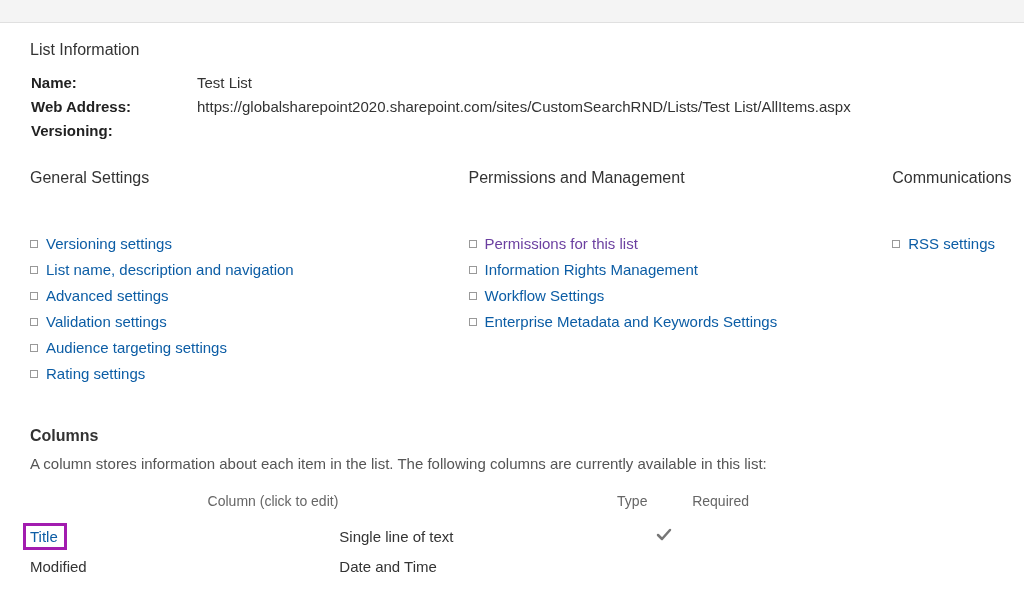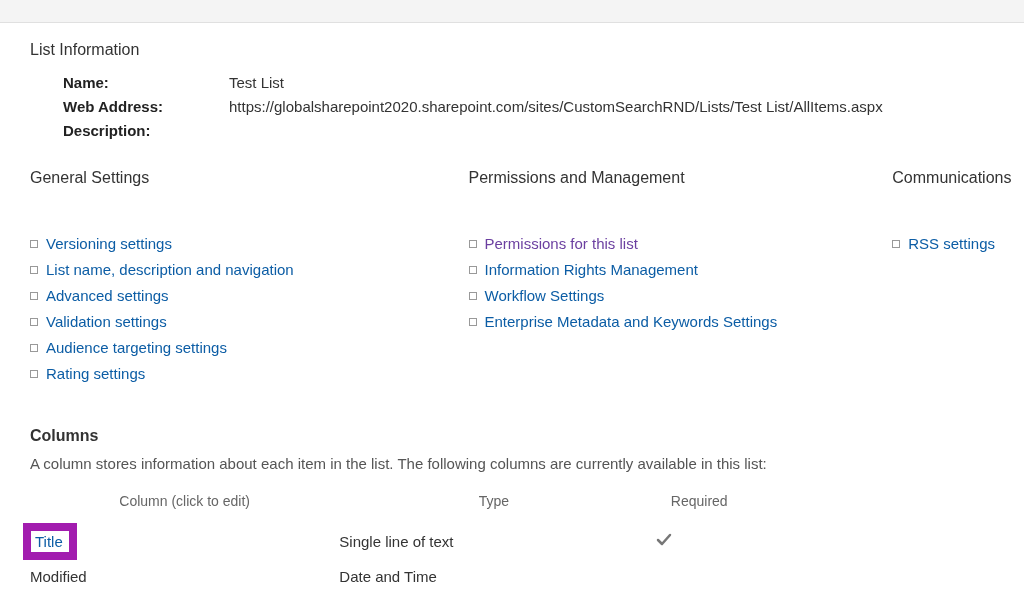--- a/index.html
+++ b/index.html
@@ -20,21 +20,20 @@
     }
     .section-title {
       font-size: 16px;
       color: #333;
       font-weight: 400;
       margin-bottom: 14px;
     }
     .info-table {
       border-collapse: collapse;
       margin-bottom: 24px;
-      margin-left: 32px;
     }
     .info-table td.label {
       font-weight: 600;
       color: #222;
       padding-right: 0;
       padding-bottom: 6px;
       vertical-align: top;
       width: 165px;
     }
     .info-table td.value {
@@ -88,33 +87,33 @@
       margin-bottom: 10px;
       font-weight: bold;
     }
     .columns-desc {
       color: #555;
       font-size: 15px;
       margin-bottom: 20px;
     }
     .col-table { border-collapse: collapse; width: 720px; }
     .col-table th {
-      text-align: center;
+      text-align: right;
       font-weight: 400;
       color: #666;
       font-size: 14px;
       padding-bottom: 10px;
     }
     .col-table th.col-name { width: 310px; }
     .col-table th.col-type { width: 310px; }
     .col-table th.col-req { width: 100px; }
     .col-table td { padding: 4px 0; color: #333; font-size: 15px; }
     .highlight-box {
       display: inline-block;
-      border: 8px solid #a21caf;
+      border: 3px solid #a21caf;
       padding: 2px 6px 2px 4px;
       margin-left: -7px;
     }
     .check-icon {
       width: 16px;
       height: 16px;
       margin-left: 8px;
     }
   </style>
 </head>
@@ -130,21 +129,21 @@
     <tbody>
         <tr>
       <td class="label">Name:</td>
       <td class="value">Test List</td>
     </tr>
     <tr>
       <td class="label">Web Address:</td>
       <td class="value">https://globalsharepoint2020.sharepoint.com/sites/CustomSearchRND/Lists/Test List/AllItems.aspx</td>
     </tr>
     <tr>
-      <td class="label">Description:</td>
+      <td class="label">Versioning:</td>
       <td class="value"></td>
     </tr>
   </tbody>
     </table>
 
   <div class="three-col">
 
     <div class="col-general">
       <div class="col-heading">General Settings</div>
       <ul class="link-list">

